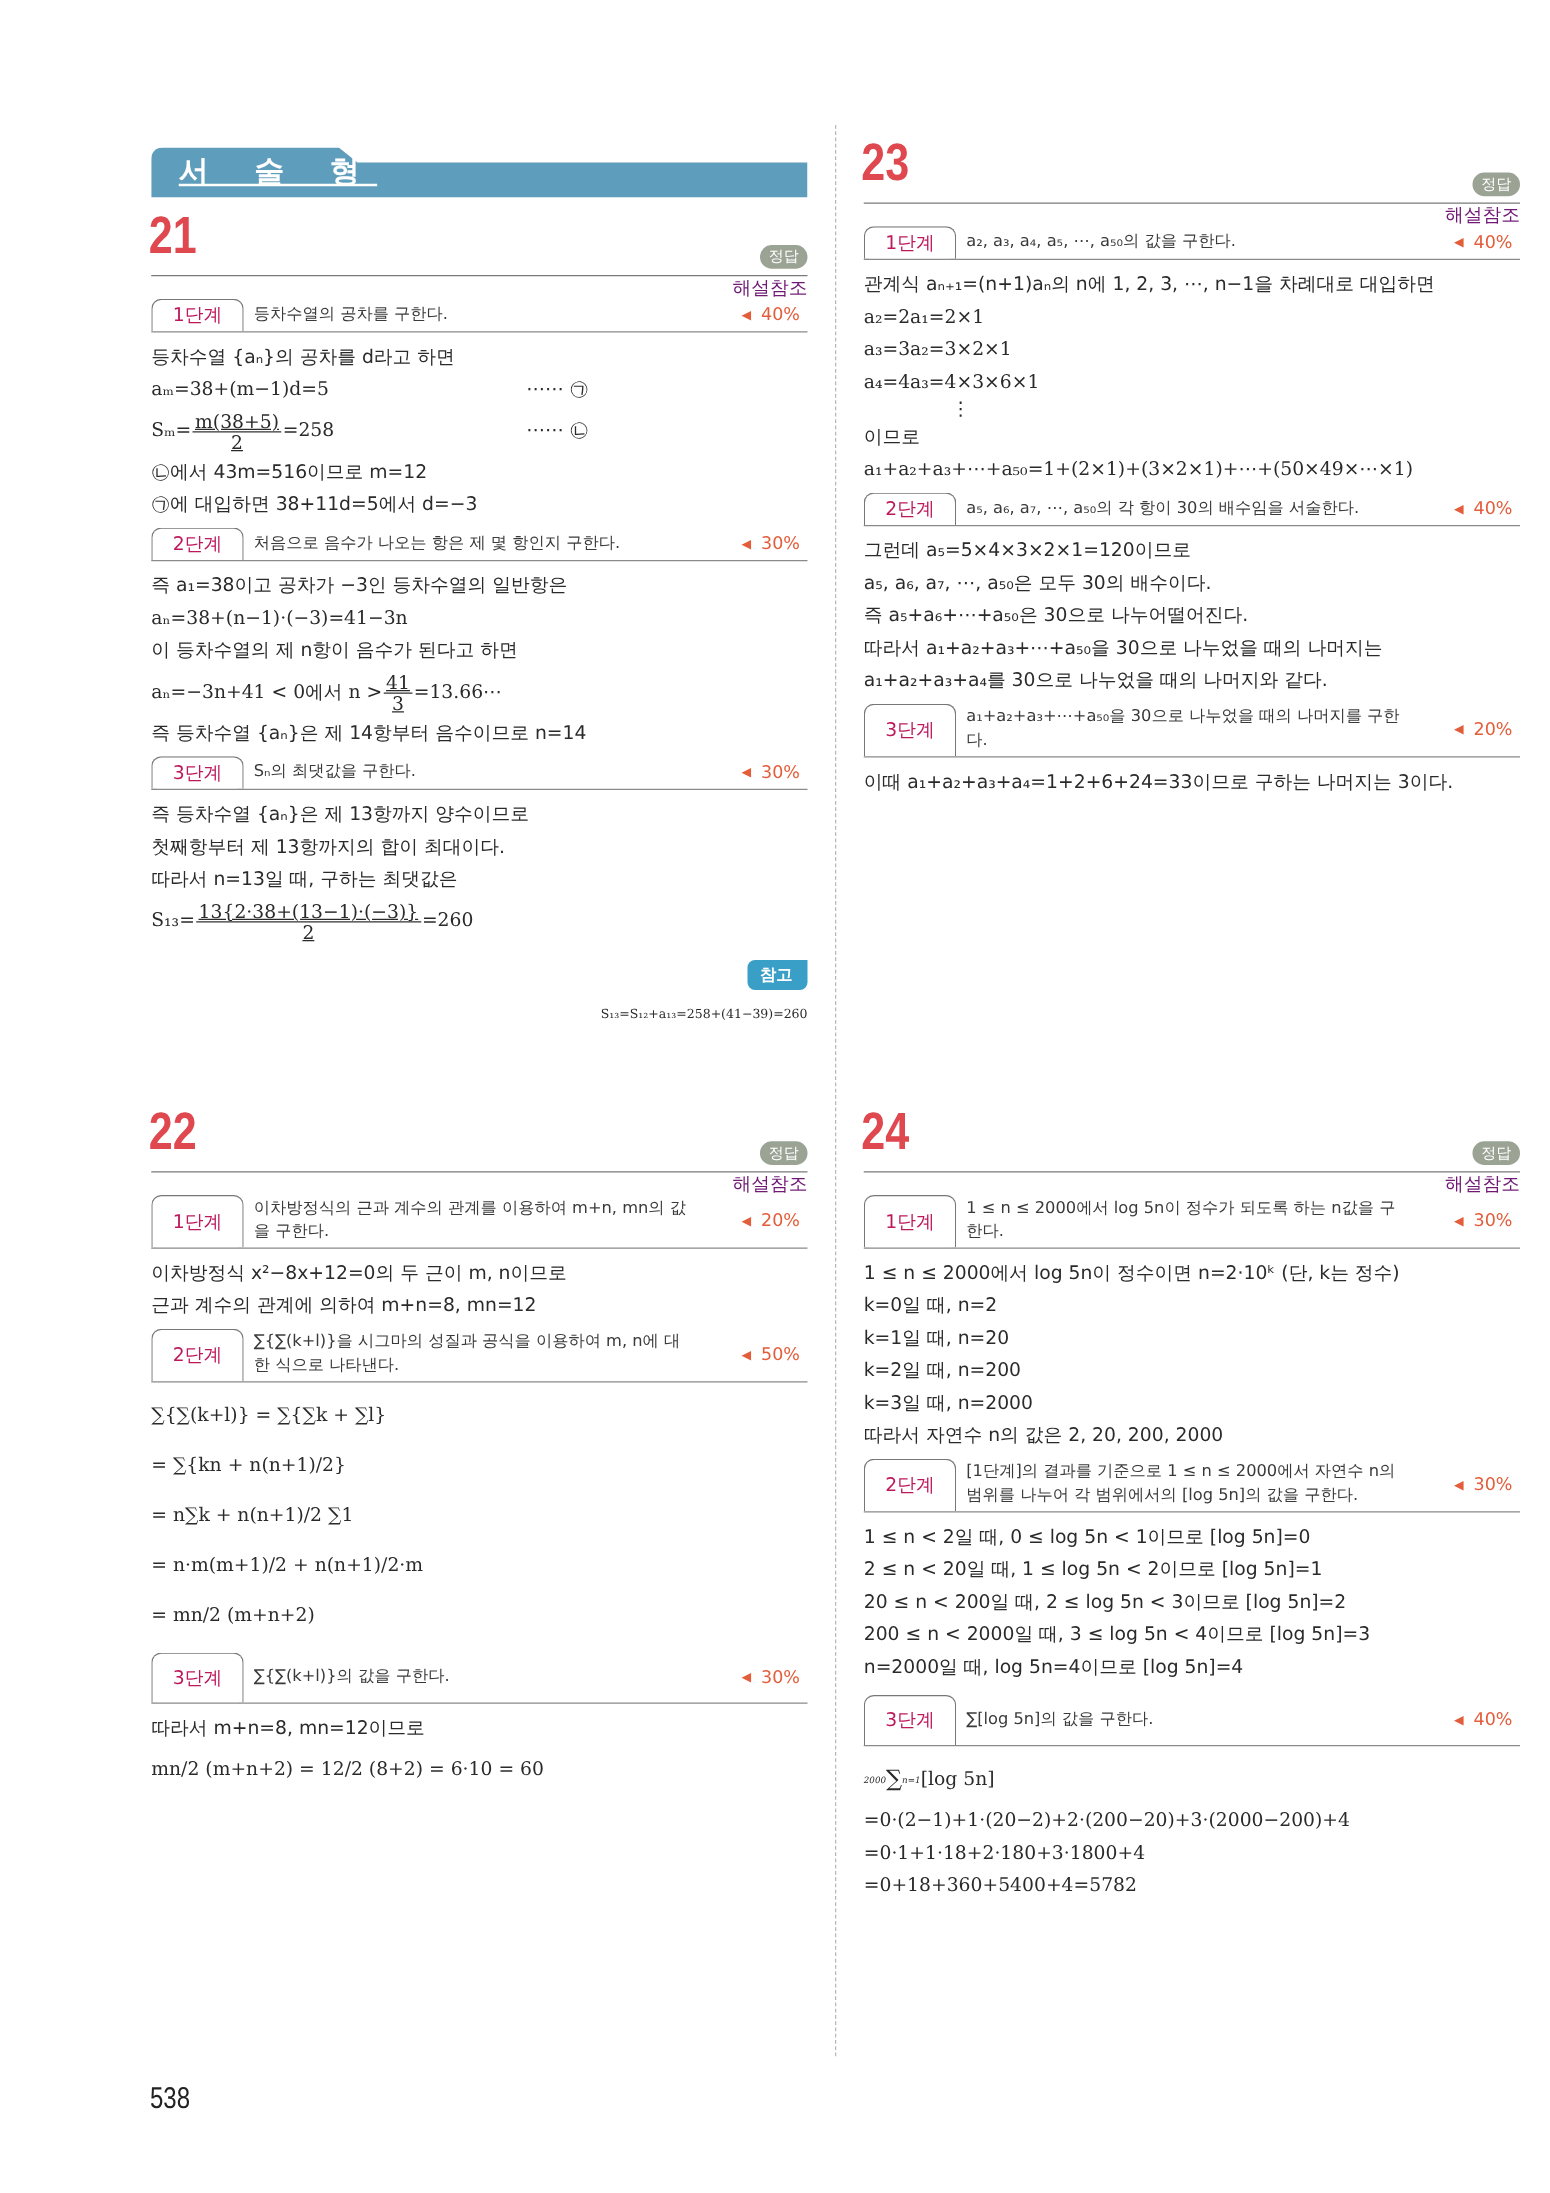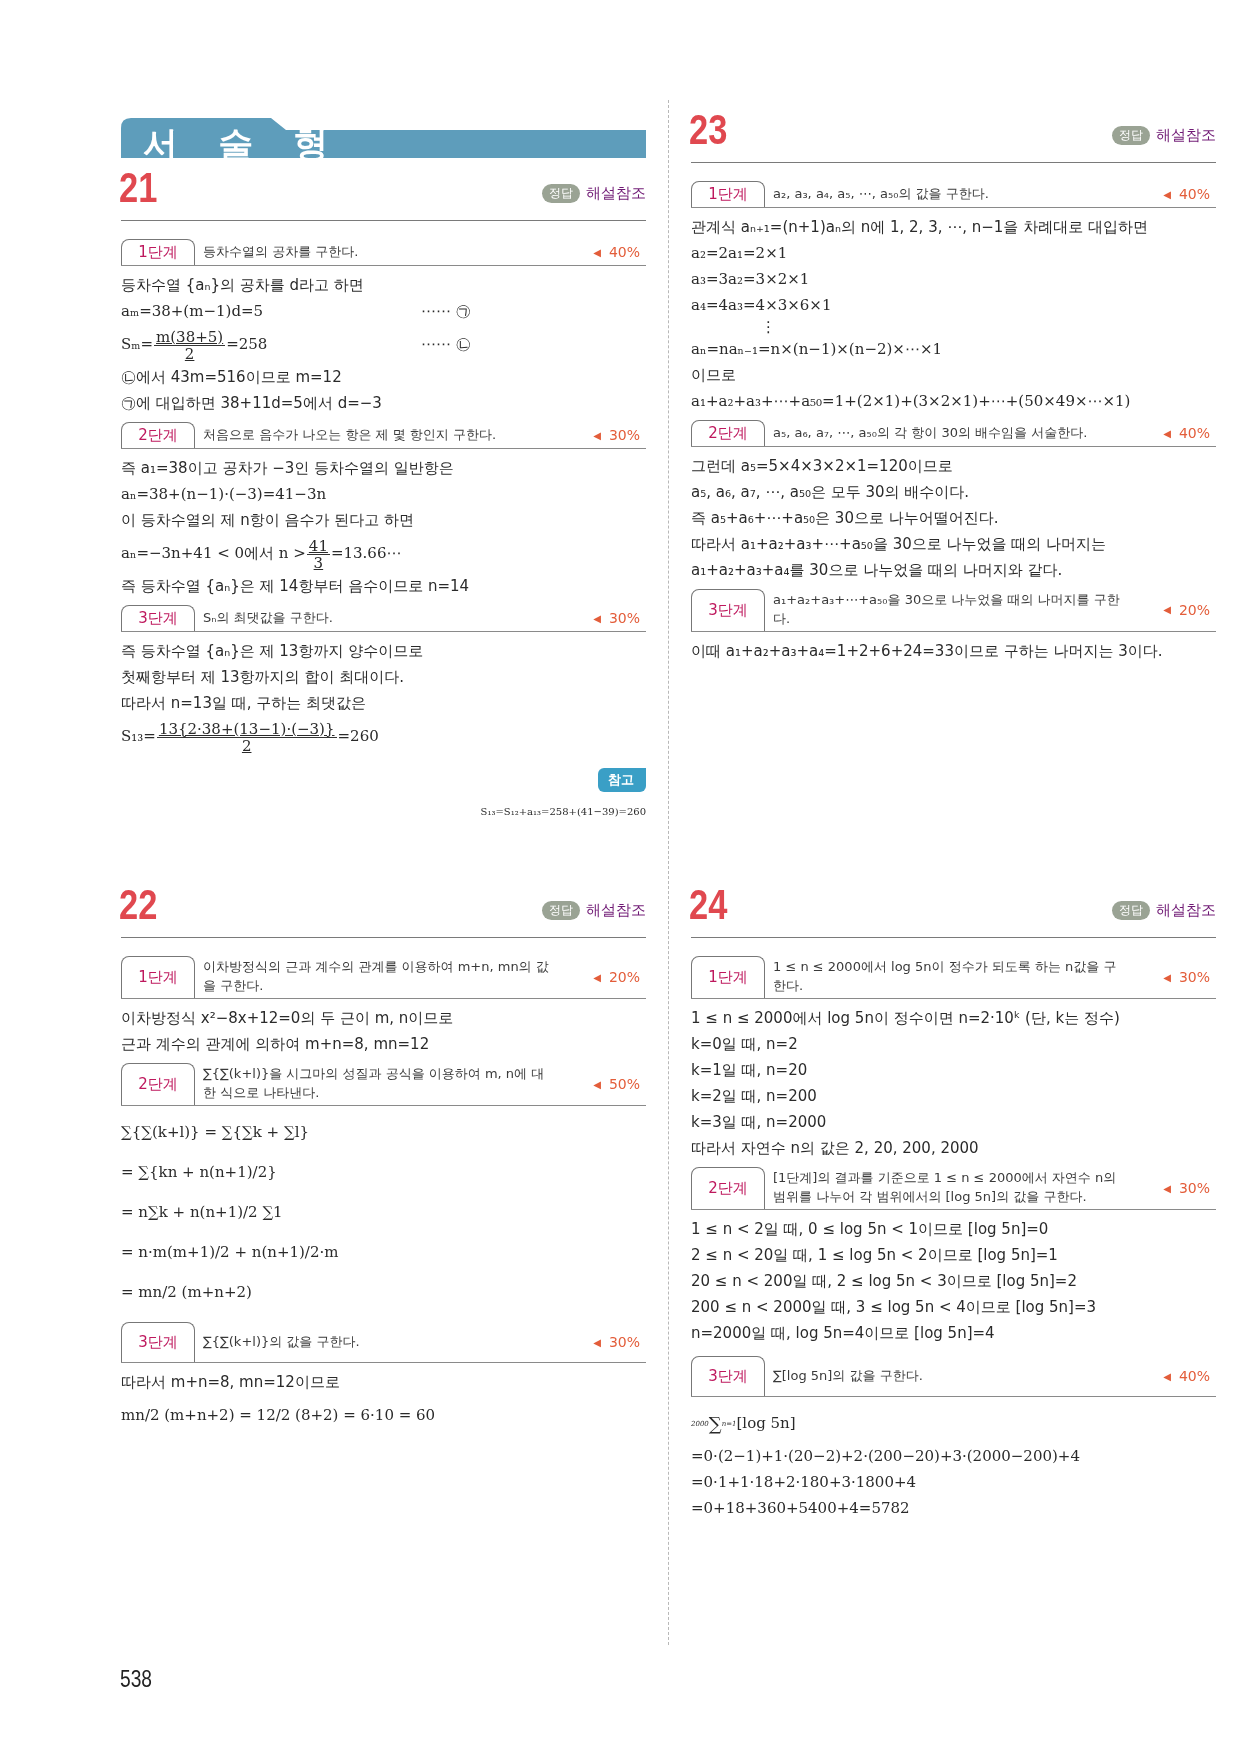--- a/index.html
+++ b/index.html
@@ -22,36 +22,36 @@
   }
 
   .banner {
     position: relative; width: 525px; height: 40px;
   }
   .banner-shape {
     position: absolute; left: 0; top: 0; width: 525px; height: 40px;
   }
   .banner-title {
     position: absolute; left: 22px; top: 3px; color: #ffffff;
-    font-size: 35px; font-weight: bold; letter-spacing: 14px;
+    font-size: 24px; font-weight: bold; letter-spacing: 14px;
     font-family: "DejaVu Sans", sans-serif;
     text-decoration: underline;
   }
 
   .q-head {
     position: relative; height: 52px; border-bottom: 1.5px solid #7a7a7a;
     margin-top: 10px; margin-bottom: 18px;
   }
   .q-num {
     position: absolute; left: -2px; top: -4px; color: #e0484f;
     font-family: "Liberation Sans", sans-serif; font-weight: bold;
     font-size: 42px; transform: scaleX(0.82); transform-origin: left;
   }
   .ans {
-    position: absolute; right: 0; top: 16px; display: flex; align-items: flex-end; gap: 6px;
+    position: absolute; right: 0; top: 28px; display: flex; align-items: flex-end; gap: 6px; flex-direction: column;
   }
   .ans-badge {
     background: #9aa394; color: #ffffff; font-size: 12px; padding: 1px 7px;
     border-radius: 10px;
   }
   .ans-text { font-size: 15px; color: #701a75; }
 
   .step {
     position: relative; display: flex; align-items: stretch;
     border-bottom: 1.5px solid #8a8a8a; margin: 6px 0 6px 0; min-height: 26px;
@@ -191,21 +191,20 @@
     <div class="step-pct">
         <span class="tri">◀</span>
         <span>40%</span>
       </div>
   </div>
   <div class="line">관계식 aₙ₊₁=(n+1)aₙ의 n에 1, 2, 3, ⋯, n−1을 차례대로 대입하면</div>
   <div class="line math">a₂=2a₁=2×1</div>
   <div class="line math">a₃=3a₂=3×2×1</div>
   <div class="line math">a₄=4a₃=4×3×6×1</div>
   <div class="line vdots">⋮</div>
-  <div class="line math">aₙ=naₙ₋₁=n×(n−1)×(n−2)×⋯×1</div>
   <div class="line">이므로</div>
   <div class="line math">a₁+a₂+a₃+⋯+a₅₀=1+(2×1)+(3×2×1)+⋯+(50×49×⋯×1)</div>
 
   <div class="step">
     <div class="step-tag">2단계</div>
     <div class="step-desc">a₅, a₆, a₇, ⋯, a₅₀의 각 항이 30의 배수임을 서술한다.</div>
     <div class="step-pct">
         <span class="tri">◀</span>
         <span>40%</span>
       </div>

